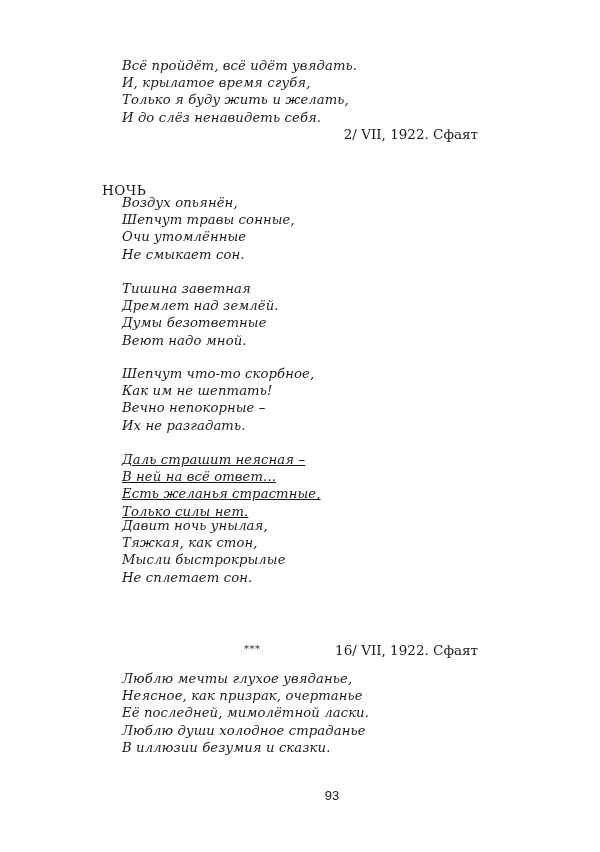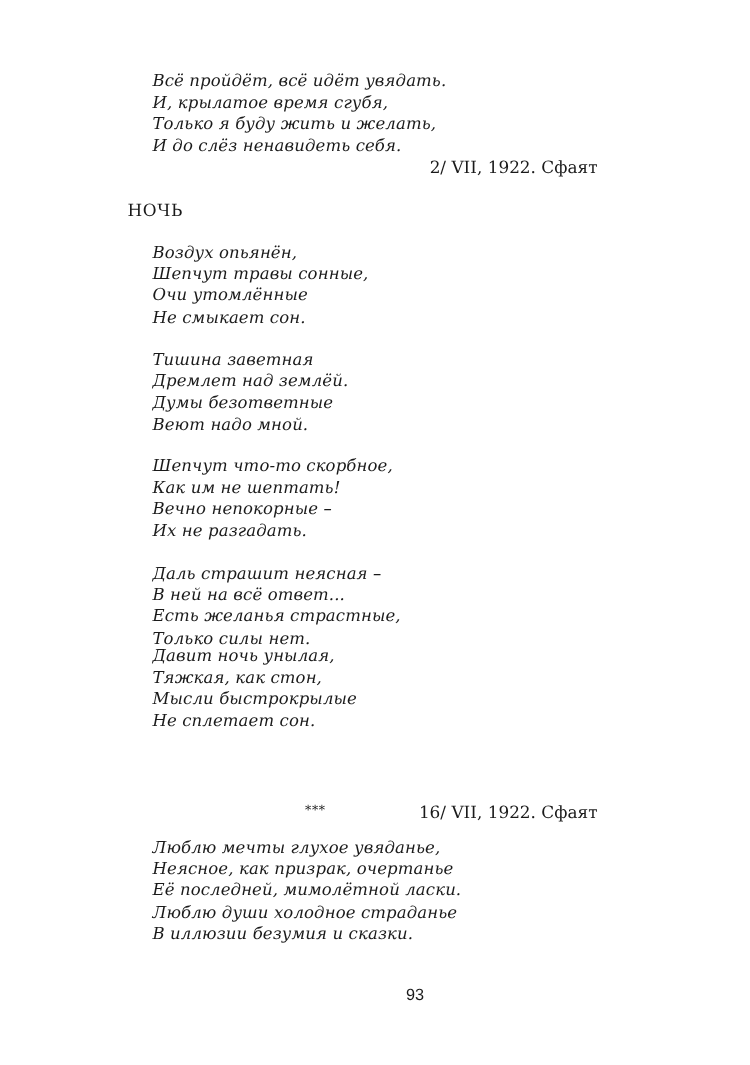--- a/index.html
+++ b/index.html
@@ -16,21 +16,21 @@
       line-height: 17.2px;
       white-space: nowrap;
       letter-spacing: 0.1px;
     }
     .date {
       position: absolute; right: 122px;
       font-size: 13.5px; line-height: 17px; white-space: nowrap;
     }
     .title {
       position: absolute; left: 102px;
-      font-size: 13.5px; line-height: 17px; letter-spacing: 0.5px;
+      font-size: 13.5px; line-height: 17px; letter-spacing: 0.5px; margin-top: 21px;
     }
     .stars {
       position: absolute; left: 244px;
       font-size: 10px; line-height: 12px; letter-spacing: 0.5px;
     }
     .pagenum {
       position: absolute; left: 0; width: 600px; text-align: center;
       font-family: Liberation Sans, sans-serif;
       font-size: 13px; line-height: 16px; padding-left: 32px;
     }
@@ -64,21 +64,21 @@
     <div class="line">Веют надо мной.</div>
   </div>
 
   <div class="stanza" style="top:365px;">
     <div class="line">Шепчут что-то скорбное,</div>
     <div class="line">Как им не шептать!</div>
     <div class="line">Вечно непокорные –</div>
     <div class="line">Их не разгадать.</div>
   </div>
 
-  <div class="stanza" style="top:451px;">
+  <div class="stanza" style="top:451px;text-decoration:underline;">
     <div class="line">Даль страшит неясная –</div>
     <div class="line">В ней на всё ответ...</div>
     <div class="line">Есть желанья страстные,</div>
     <div class="line">Только силы нет.</div>
   </div>
 
   <div class="stanza" style="top:517px;">
     <div class="line">Давит ночь унылая,</div>
     <div class="line">Тяжкая, как стон,</div>
     <div class="line">Мысли быстрокрылые</div>

